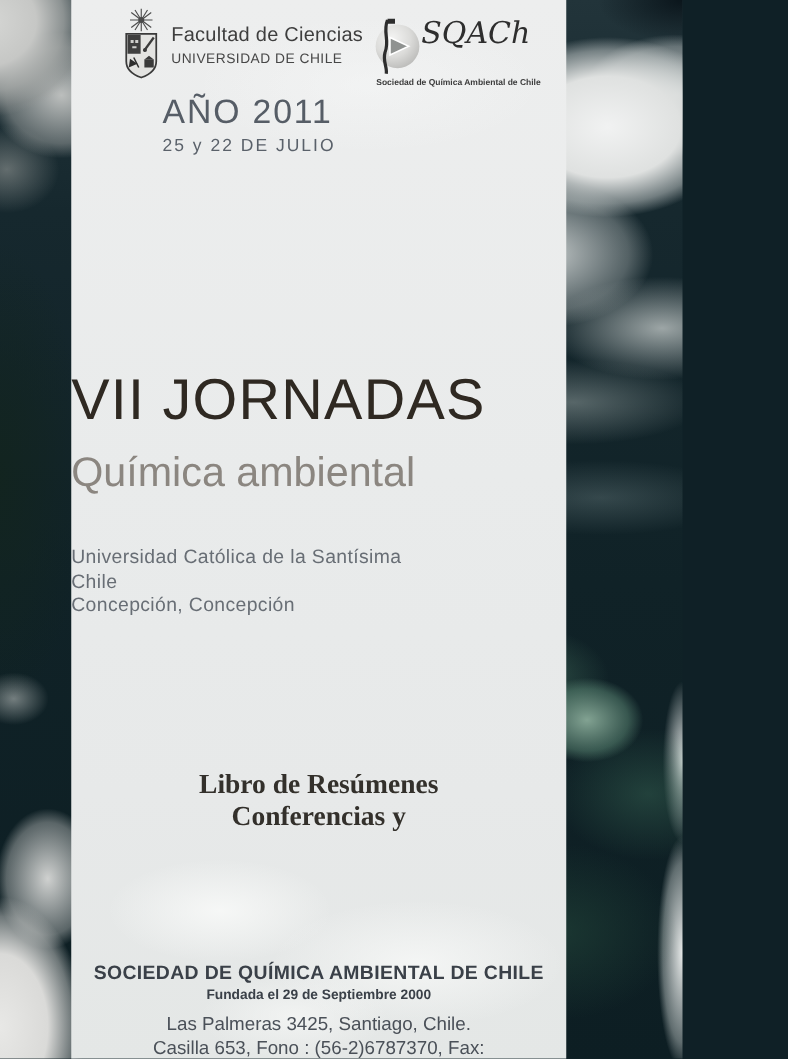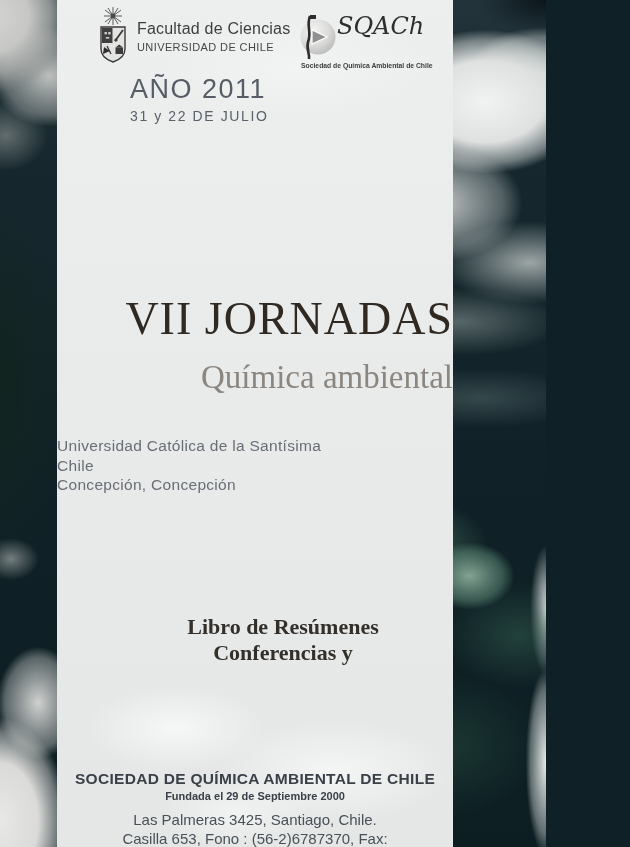--- a/index.html
+++ b/index.html
@@ -67,31 +67,31 @@
   .sqach{position:absolute;left:238px;top:12px;width:150px;}
   .sqach-row{display:flex;align-items:flex-start;}
   .sqach-name{font-family:"DejaVu Serif","Liberation Serif",serif;font-style:italic;
     font-size:24px;color:#2e2e2e;margin-left:-4px;}
   .sqach-sub{font-size:6.8px;color:#3c3c3c;font-weight:bold;margin-top:-2px;margin-left:6px;white-space:nowrap;}
 
   .year-block{position:absolute;left:46px;top:74px;margin-left:27px;}
   .year{font-size:27px;color:#565d66;letter-spacing:1.5px;font-weight:400;}
   .dates{font-size:14px;color:#5a616a;letter-spacing:1.6px;margin-top:3px;}
 
-  .title-block{position:absolute;left:0;top:292px;width:396px;text-align:right;
-    font-family:Liberation Serif, serif;}
+  .title-block{position:absolute;left:0;top:292px;width:396px;text-align:left;
+    font-family:Liberation Sans, sans-serif;}
   .title-main{font-size:46px;color:#2f2922;letter-spacing:1px;}
   .title-sub{font-size:33px;color:#8b8680;line-height:40px;margin-top:12px;}
 
   .venue{position:absolute;left:0;top:436px;width:396px;text-align:left;
     font-size:15.5px;color:#686e75;line-height:19.5px;letter-spacing:.3px;}
 
   .book{position:absolute;left:0;top:614px;width:396px;text-align:center;
     font-family:"Liberation Serif",serif;font-weight:bold;
-    font-size:22px;color:#33302b;line-height:25.5px;padding-left:28px;}
+    font-size:22px;color:#33302b;line-height:25.5px;}
 
   .footer{position:absolute;left:0;top:770px;width:396px;text-align:center;color:#3a4048;}
   .footer-org{font-size:15.5px;font-weight:bold;letter-spacing:.3px;}
   .footer-founded{font-size:11px;font-weight:bold;margin-top:2px;}
   .footer-addr{font-size:15px;color:#4a5058;margin-top:9px;line-height:18.5px;}
 </style>
 </head>
 <body>
 
 <div class="page">
@@ -146,21 +146,21 @@
             <path d="M15 3 h6 v4 h-6 z" fill="#2d2d2d"></path>
           </svg>
         </span>
         <span class="sqach-name">SQACh</span>
       </div>
       <div class="sqach-sub">Sociedad de Química Ambiental de Chile</div>
     </div>
 
     <div class="year-block">
       <div class="year">AÑO 2011</div>
-      <div class="dates">31 y 22 DE JULIO</div>
+      <div class="dates">25 y 22 DE JULIO</div>
     </div>
 
     <div class="title-block">
       <div class="title-main">VII JORNADAS</div>
       <div class="title-sub">
         <div>Química ambiental</div>
       </div>
     </div>
 
     <div class="venue">

